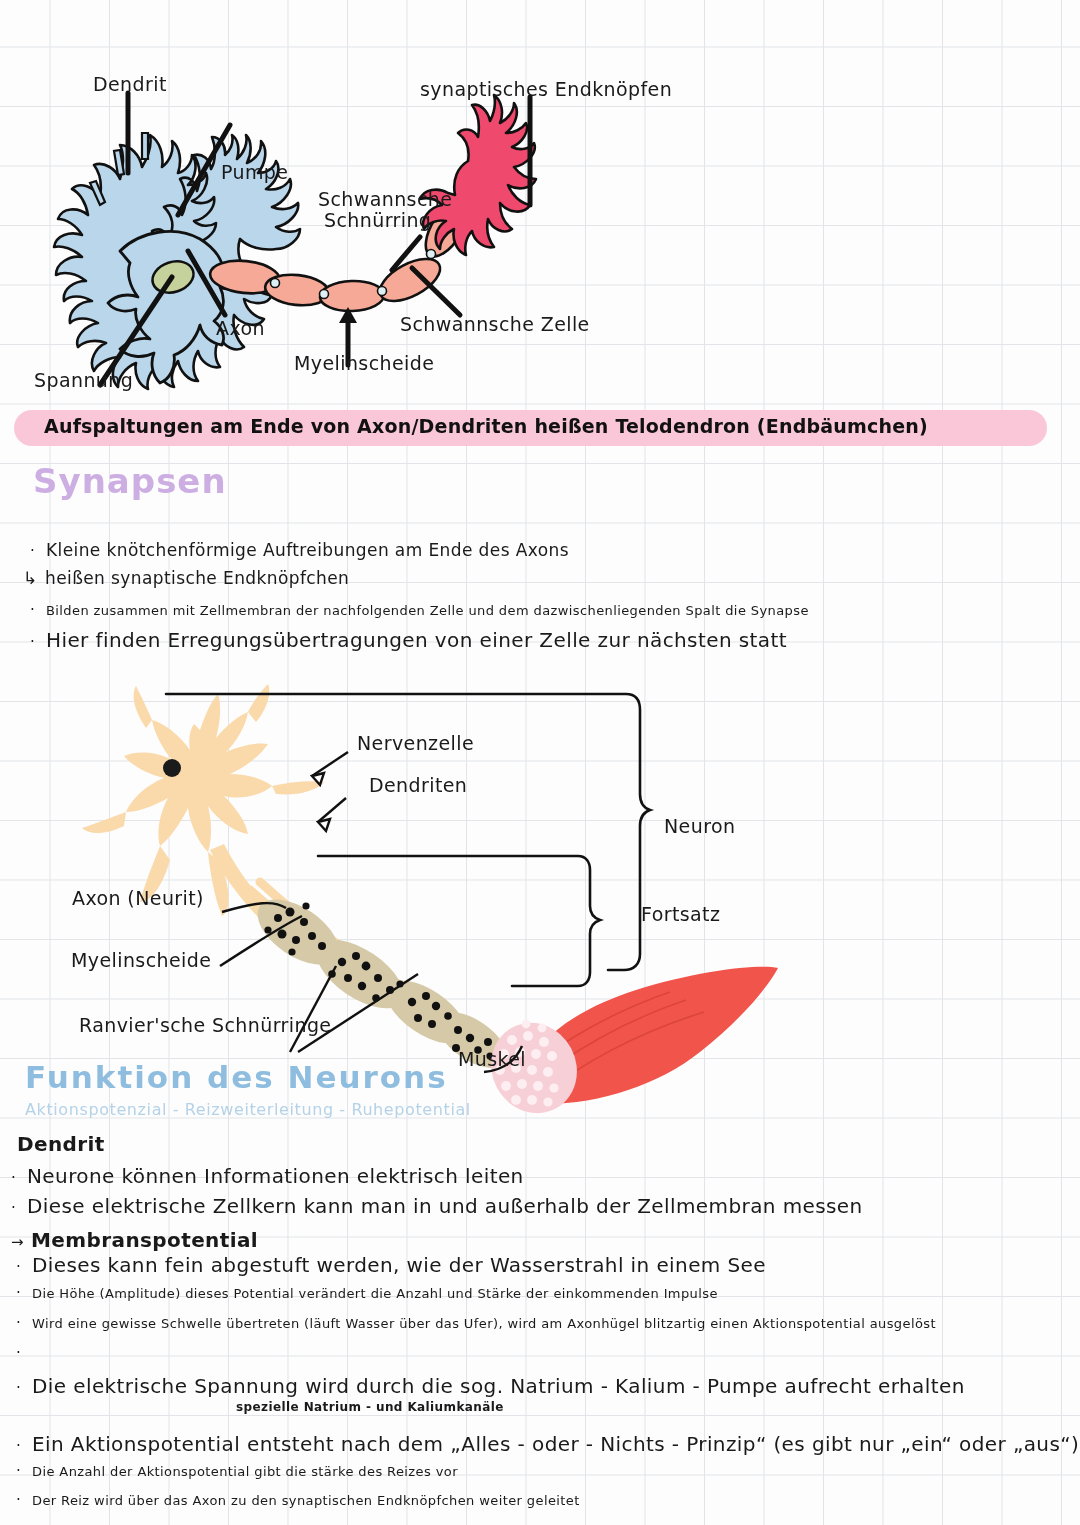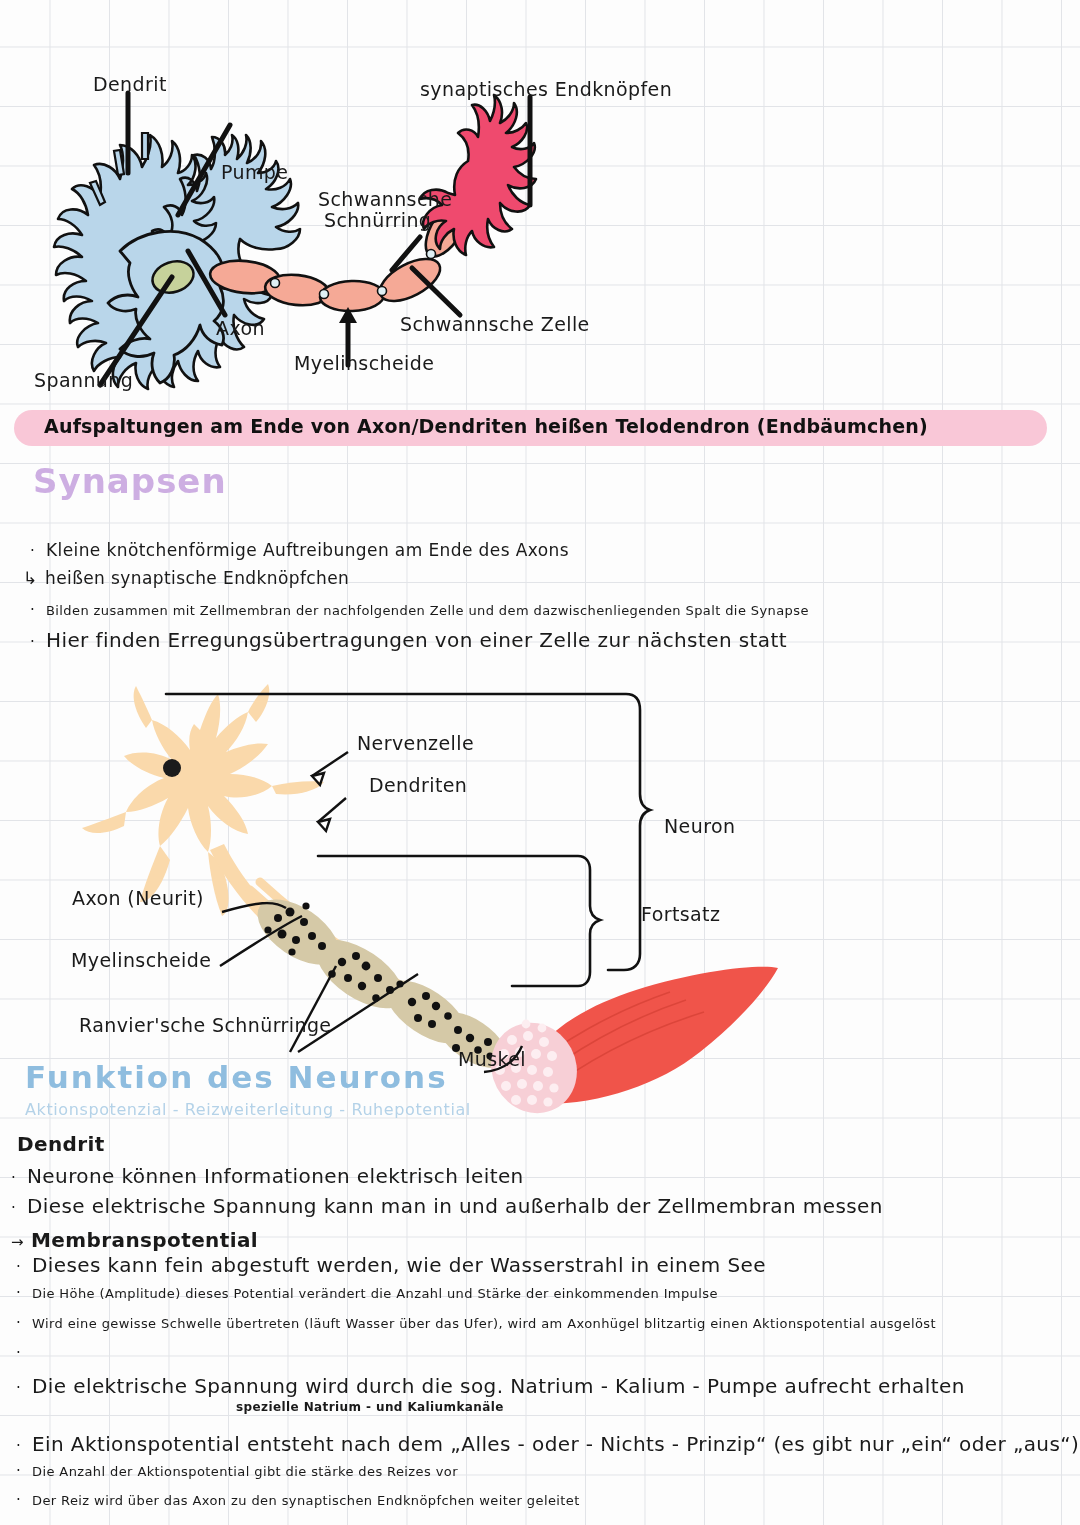--- a/index.html
+++ b/index.html
@@ -406,21 +406,21 @@
   <div class="abs hw h-funktion">Funktion des Neurons</div>
   <div class="abs hw sub-funktion">Aktionspotenzial - Reizweiterleitung  -  Ruhepotential</div>
   <div class="abs hw t14 bold" style="left:17px; top:1132px;">Dendrit</div>
 
   <div class="row" style="left:11px; top:1164px;">
     <span class="bullet hw">·</span>
     <span class="hw row-txt t14">Neurone  können Informationen elektrisch  leiten</span>
   </div>
   <div class="row" style="left:11px; top:1194px;">
     <span class="bullet hw">·</span>
-    <span class="hw row-txt t14">Diese  elektrische  Spannung  kann  man  in  und  außerhalb  der  Zellmembran  messen</span>
+    <span class="hw row-txt t14">Diese  elektrische  Zellkern  kann  man  in  und  außerhalb  der  Zellmembran  messen</span>
   </div>
   <div class="row" style="left:11px; top:1222px;">
     <span class="bullet hw" style="font-size:15px;">→</span>
     <span class="hw row-txt t14 bold" style="margin-left:4px;margin-top:6px;">Membranspotential</span>
   </div>
   <div class="row" style="left:16px; top:1253px;">
     <span class="bullet hw">·</span>
     <span class="hw row-txt t14">Dieses kann fein abgestuft werden, wie der Wasserstrahl in einem  See</span>
   </div>
   <div class="row" style="left:16px; top:1284px;">

